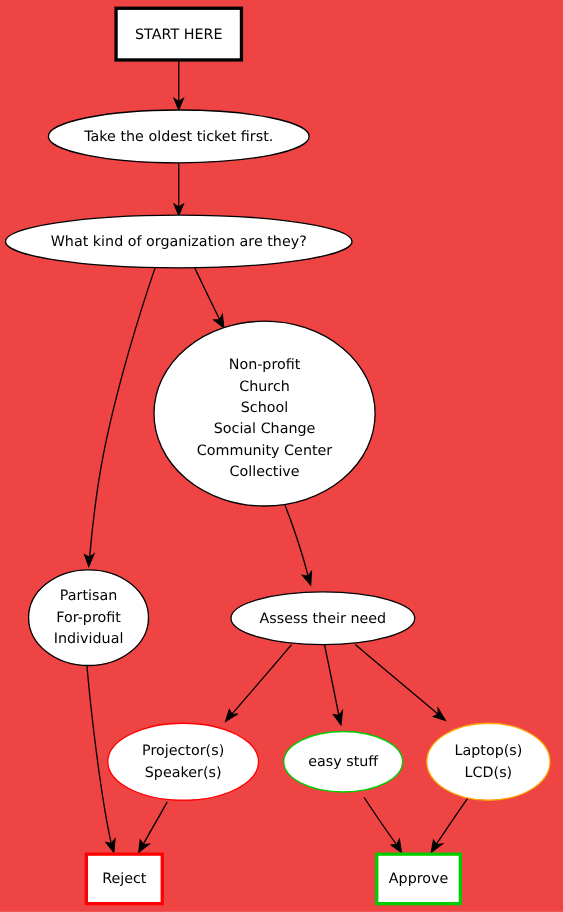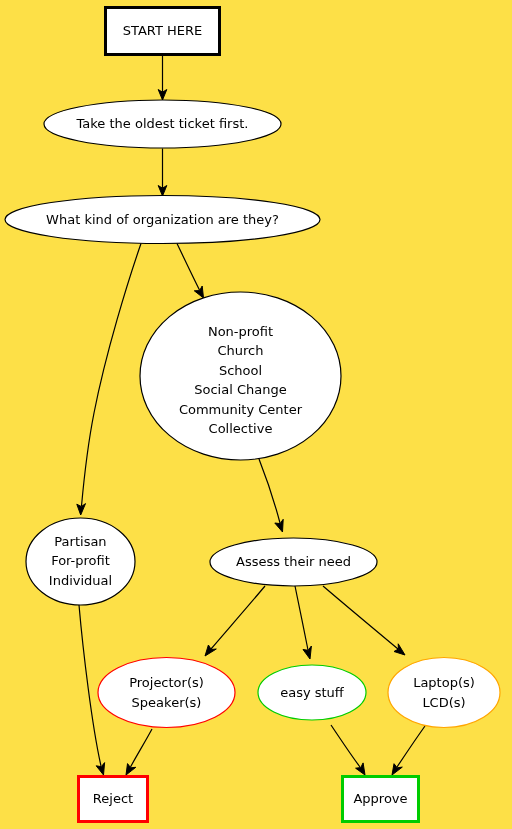--- a/index.html
+++ b/index.html
@@ -10,21 +10,21 @@
   body {
     width: 512px;
     height: 829px;
     overflow: hidden;
     font-family: "DejaVu Sans", "Liberation Sans", sans-serif;
   }
   #flowchart-root {
     position: relative;
     width: 512px;
     height: 829px;
-    background: #fde047;
+    background: #ef4444;
   }
   svg#graph {
     display: block;
     width: 512px;
     height: 829px;
   }
   .node-shape {
     fill: #ffffff;
     stroke-width: 1.2;
   }

